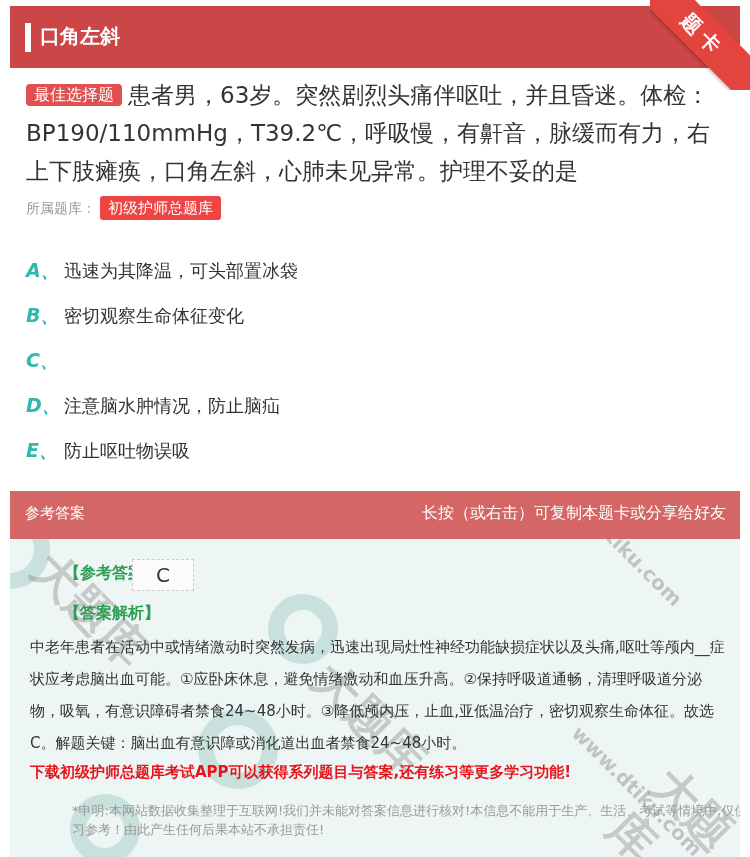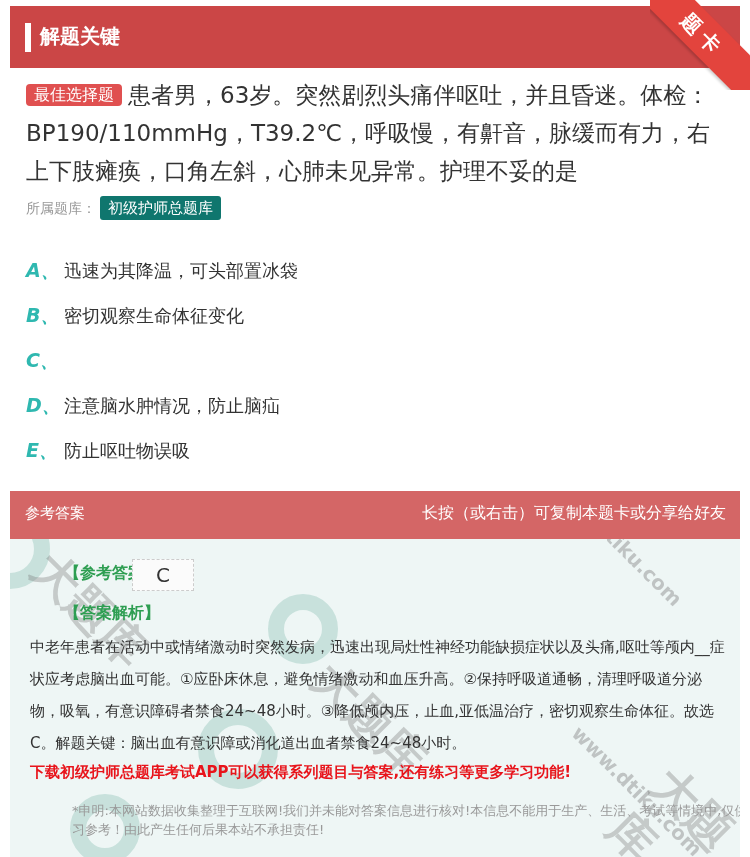--- a/index.html
+++ b/index.html
@@ -20,21 +20,21 @@
     color: #fff; font-size: 20px; font-weight: bold; text-align: center; line-height: 38px;
     letter-spacing: 6px; box-shadow: 0 2px 3px rgba(0,0,0,0.2);
   }
 
   .question { position: absolute; left: 26px; top: 76px; width: 700px; font-size: 23px; line-height: 38px; color: #333; }
   .q-type {
     display: inline-block; background: #e05050; color: #fff; font-size: 16px; line-height: 22px;
     padding: 0 8px; border-radius: 4px; vertical-align: 3px; margin-right: 6px;
   }
   .bank-row { position: absolute; left: 26px; top: 196px; font-size: 14px; color: #999; line-height: 24px; }
-  .bank-tag { display: inline-block; background: #0f766e; color: #fff; font-size: 15px; padding: 0 8px; border-radius: 3px; line-height: 24px; margin-left: 4px; }
+  .bank-tag { display: inline-block; background: #ef4444; color: #fff; font-size: 15px; padding: 0 8px; border-radius: 3px; line-height: 24px; margin-left: 4px; }
 
   .options { position: absolute; left: 26px; top: 248px; width: 700px; }
   .option { height: 45px; display: flex; align-items: center; font-size: 18px; color: #333; }
   .option .letter { color: #2fb8b0; font-weight: bold; font-style: italic; font-size: 19px; width: 38px; }
 
   .answer-header {
     position: absolute; left: 10px; top: 491px; width: 730px; height: 48px;
     background: #d46666; color: #fff; font-size: 15px;
   }
   .answer-header .left { position: absolute; left: 15px; top: 13px; }
@@ -55,21 +55,21 @@
   }
   .analysis { position: absolute; left: 20px; top: 92px; width: 700px; font-size: 15px; line-height: 32px; color: #333; }
   .promo { position: absolute; left: 20px; top: 224px; font-size: 15px; font-weight: bold; color: #e8141b; }
   .disclaimer { position: absolute; left: 20px; top: 262px; width: 700px; font-size: 13px; line-height: 19px; color: #999; margin-left: 42px; }
 </style>
 </head>
 <body>
 
 <div class="header-bar">
   <div class="accent"></div>
-  <div class="title">解题关键</div>
+  <div class="title">口角左斜</div>
 </div>
 
 <div class="ribbon-wrap">
   <div class="ribbon">题卡</div>
 </div>
 
 <div class="question">
   <span class="q-type">最佳选择题</span><span>患者男，63岁。突然剧烈头痛伴呕吐，并且昏迷。体检：BP190/110mmHg，T39.2℃，呼吸慢，有鼾音，脉缓而有力，右上下肢瘫痪，口角左斜，心肺未见异常。护理不妥的是</span>
 </div>
 

